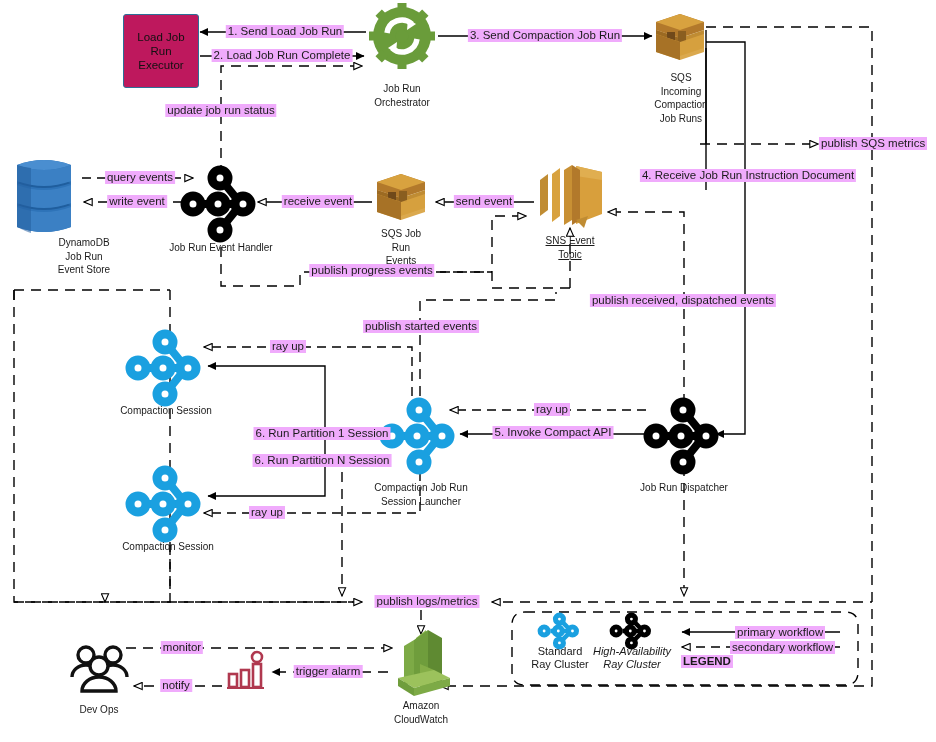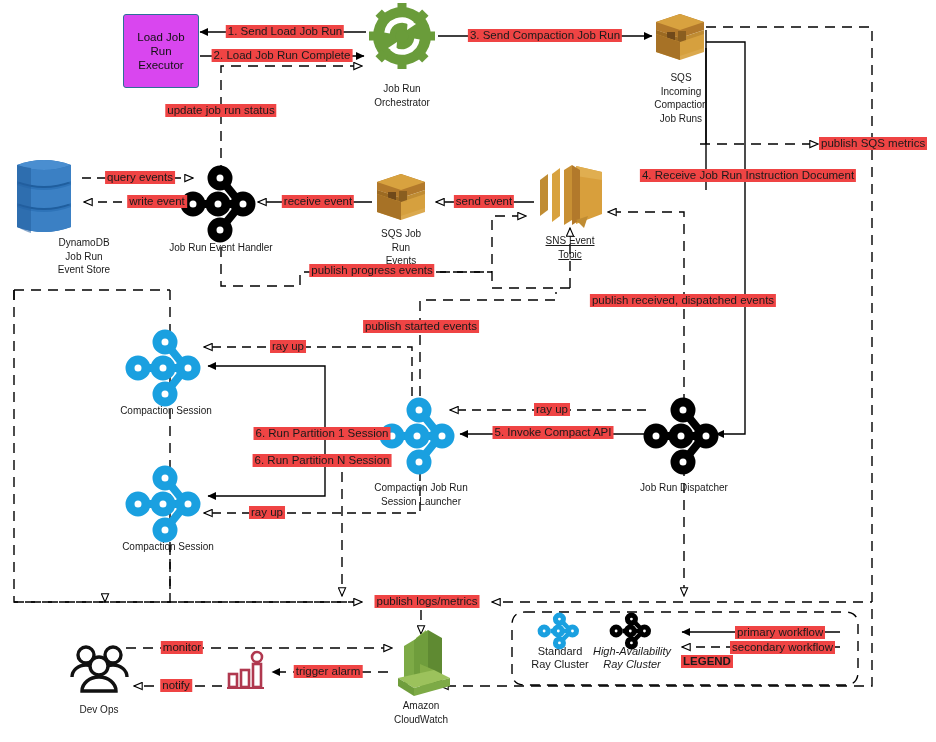--- a/index.html
+++ b/index.html
@@ -6,30 +6,30 @@
   html,body{margin:0;padding:0;background:#ffffff;}
   body{
     font-family:"Liberation Sans","DejaVu Sans",sans-serif;
     width:936px;height:742px;position:relative;overflow:hidden;
     color:#1a1a1a;
   }
   #canvas{position:absolute;left:0;top:0;width:936px;height:742px;}
   .lbl{
     position:absolute;font-size:11.5px;line-height:13px;
     color:#1a1a1a;white-space:nowrap;
-    background:#ef4444;padding:0 2px;
+    background:#f0abfc;padding:0 2px;
   }
   .lbl.c{transform:translateX(-50%);text-align:center;}
   .nodecap{
     position:absolute;font-size:10px;line-height:13.5px;
     text-align:center;transform:translateX(-50%);
     white-space:pre-line;background:transparent;color:#1a1a1a;
   }
   .boxnode{
-    position:absolute;background:#d946ef;border:1.4px solid #2d6f97;
+    position:absolute;background:#be185d;border:1.4px solid #2d6f97;
     border-radius:3px;display:flex;align-items:center;justify-content:center;
     text-align:center;font-size:11.5px;line-height:14px;color:#111;
   }
   .icon{position:absolute;}
   .legendbold{font-weight:bold;font-size:11.5px;}
   svg{display:block;overflow:visible;}
 </style>
 </head>
 <body>
 
@@ -405,21 +405,21 @@
 
 <div class="lbl c" style="left:285px;top:25px;">1. Send Load Job Run</div>
 <div class="lbl c" style="left:282px;top:49px;">2. Load Job Run Complete</div>
 <div class="lbl c" style="left:545px;top:29px;">3. Send Compaction Job Run</div>
 <div class="lbl c" style="left:748px;top:169px;">4. Receive Job Run Instruction Document</div>
 <div class="lbl c" style="left:553px;top:426px;">5. Invoke Compact API</div>
 <div class="lbl c" style="left:322px;top:427px;">6. Run Partition 1 Session</div>
 <div class="lbl c" style="left:322px;top:454px;">6. Run Partition N Session</div>
 <div class="lbl c" style="left:221px;top:104px;">update job run status</div>
 <div class="lbl c" style="left:140px;top:171px;">query events</div>
-<div class="lbl c" style="left:137px;top:195px;margin-left:20px;">write event</div>
+<div class="lbl c" style="left:137px;top:195px;">write event</div>
 <div class="lbl c" style="left:318px;top:195px;">receive event</div>
 <div class="lbl c" style="left:484px;top:195px;">send event</div>
 <div class="lbl c" style="left:372px;top:264px;">publish progress events</div>
 <div class="lbl c" style="left:421px;top:320px;">publish started events</div>
 <div class="lbl c" style="left:683px;top:294px;">publish received, dispatched events</div>
 <div class="lbl" style="left:819px;top:137px;">publish SQS metrics</div>
 <div class="lbl c" style="left:288px;top:340px;">ray up</div>
 <div class="lbl c" style="left:552px;top:403px;">ray up</div>
 <div class="lbl c" style="left:267px;top:506px;">ray up</div>
 <div class="lbl c" style="left:427px;top:595px;">publish logs/metrics</div>

